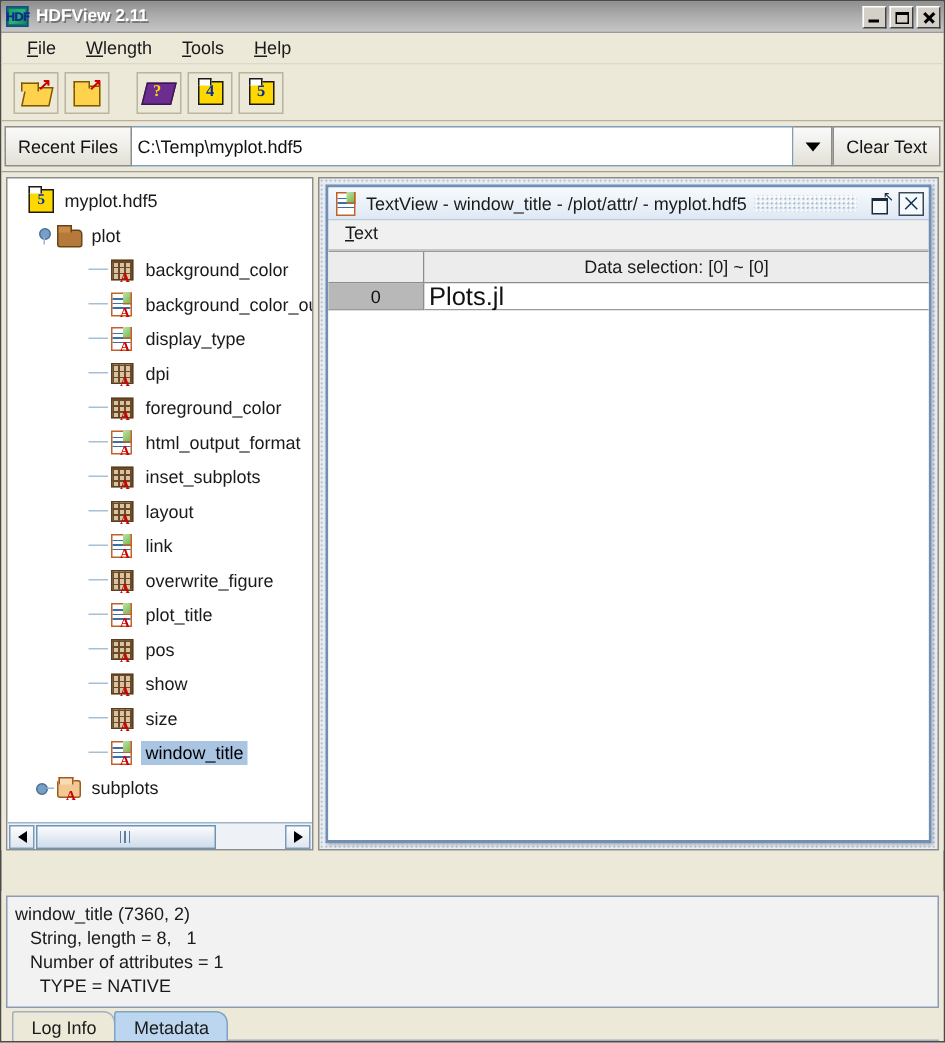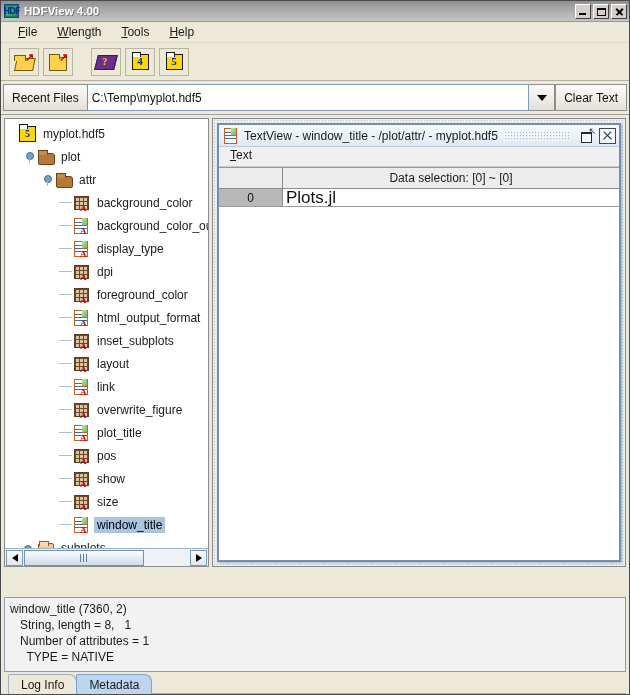--- a/index.html
+++ b/index.html
@@ -429,21 +429,21 @@
 </style>
 </head>
 <body>
 
 <div class="app">
 
   <div class="titlebar">
     <div class="app-logo">
         <span>HDF</span>
       </div>
-    <div class="title-text">HDFView 4.00</div>
+    <div class="title-text">HDFView 2.11</div>
     <div class="win-buttons">
       <div class="win-btn wb-min">
           <i></i>
         </div>
       <div class="win-btn wb-max">
           <i></i>
         </div>
       <div class="win-btn wb-close">
           <i></i>
           <i></i>
@@ -506,26 +506,20 @@
             <span class="ico ico-file5">
               <span>5</span>
             </span>
             <span class="tree-label">myplot.hdf5</span>
           </div>
           <div class="tree-row">
             <span style="flex: 0 0 18px; height: 1px;"></span>
             <span class="handle expanded"></span>
             <span class="ico ico-group"></span>
             <span class="tree-label">plot</span>
-          </div>
-          <div class="tree-row">
-            <span style="flex: 0 0 36px; height: 1px;"></span>
-            <span class="handle expanded"></span>
-            <span class="ico ico-group"></span>
-            <span class="tree-label">attr</span>
           </div>
           <div class="tree-row">
             <span style="flex: 0 0 54px; height: 1px;"></span>
             <span class="tick"></span>
             <span class="ico ico-grid">
               <span class="badge-a">A</span>
             </span>
             <span class="tree-label">background_color</span>
           </div>
           <div class="tree-row">

